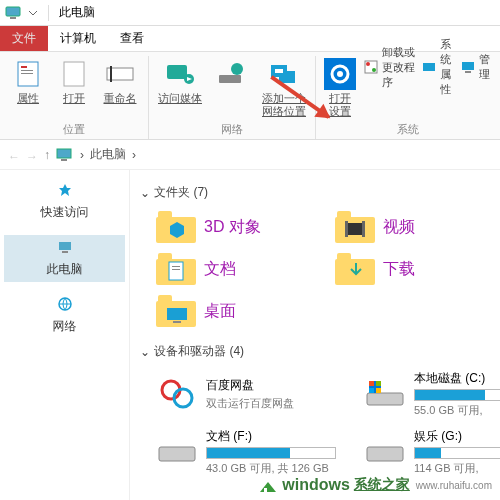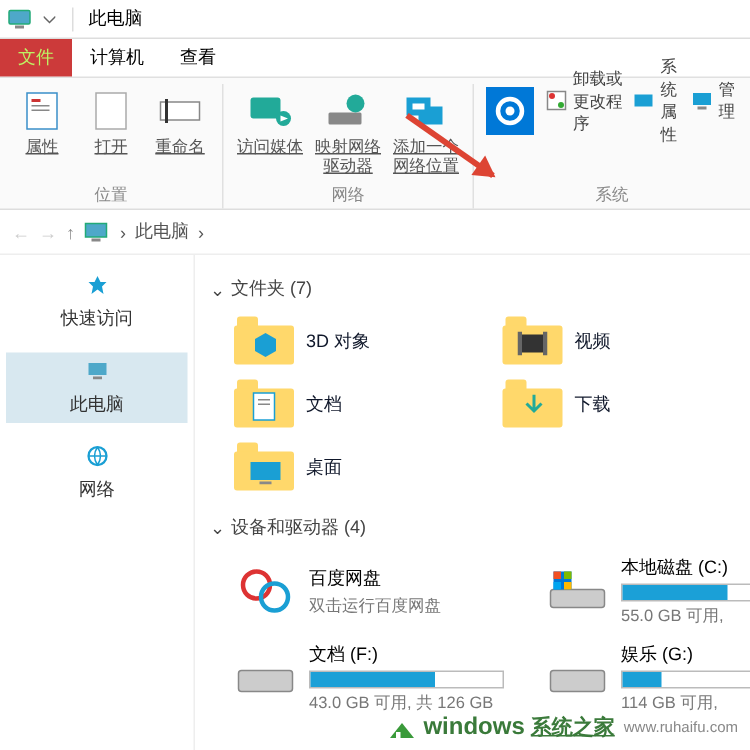--- a/index.html
+++ b/index.html
@@ -3,21 +3,21 @@
 <meta charset="utf-8">
 <style>
 * { margin: 0; padding: 0; box-sizing: border-box; font-family: "Microsoft YaHei", sans-serif; }
 body { width: 500px; height: 500px; background: #fff; overflow: hidden; position: relative; font-size: 12px; }
 .titlebar { height: 26px; display: flex; align-items: center; padding: 0 4px; border-bottom: 1px solid #ddd; }
 .titlebar .tb-icon { width: 18px; height: 18px; display: flex; align-items: center; justify-content: center; margin-right: 2px; }
 .titlebar .sep { width: 1px; height: 16px; background: #ddd; margin: 0 4px; }
 .titlebar .title { margin-left: 6px; font-size: 12px; }
 .tabs { display: flex; height: 26px; align-items: stretch; background: #fff; border-bottom: 1px solid #e0e0e0; }
 .tab { padding: 4px 12px; font-size: 12px; display: flex; align-items: center; cursor: pointer; }
-.tab.active { background: #cc3a3a; color: #bef264; }
+.tab.active { background: #cc3a3a; color: #e5e5e5; }
 .ribbon { display: flex; background: #fafafa; border-bottom: 1px solid #ddd; padding: 4px 0 0 0; height: 88px; }
 .ribbon-group { display: flex; flex-direction: column; align-items: center; border-right: 1px solid #e0e0e0; padding: 0 6px; }
 .ribbon-group .items { display: flex; gap: 2px; flex: 1; }
 .ribbon-item { display: flex; flex-direction: column; align-items: center; justify-content: flex-start; width: 44px; padding: 2px; color: #555; text-decoration: underline; }
 .ribbon-item.wide { width: 50px; }
 .ribbon-item .ri-icon { width: 32px; height: 32px; display: flex; align-items: center; justify-content: center; }
 .ribbon-item .ri-label { font-size: 11px; text-align: center; line-height: 13px; margin-top: 2px; }
 .ribbon-group-label { font-size: 11px; color: #888; padding: 2px 0; }
 .ribbon-list { display: flex; flex-direction: row; gap: 2px; padding: 2px 4px; font-size: 11px; color: #444; }
 .ribbon-list-item { display: flex; align-items: center; gap: 4px; height: 18px; }
@@ -29,21 +29,21 @@
 .sb-item { display: flex; align-items: center; gap: 6px; padding: 4px 6px; font-size: 12px; color: #333; cursor: pointer; flex-direction: column; }
 .sb-item.selected { background: #d8e8f0; }
 .sb-item .sb-icon { width: 16px; height: 16px; display: flex; align-items: center; justify-content: center; }
 .content { flex: 1; padding: 8px 10px; overflow: hidden; }
 .section-header { display: flex; align-items: center; gap: 4px; font-size: 12px; color: #444; margin: 6px 0; cursor: pointer; }
 .grid { display: grid; grid-template-columns: 1fr 1fr; gap: 2px 20px; margin-left: 12px; }
 .folder-item { display: flex; align-items: center; gap: 8px; padding: 4px; }
 .folder-icon { width: 40px; height: 32px; position: relative; }
 .folder-back { position: absolute; width: 40px; height: 26px; bottom: 0; background: #ffd86b; border-radius: 2px; }
 .folder-tab { position: absolute; width: 14px; height: 8px; top: 0; left: 2px; background: #ffd86b; border-radius: 2px 2px 0 0; }
-.folder-label { font-size: 12px; color: #0f172a; }
+.folder-label { font-size: 16px; color: #a21caf; }
 .drive-item { display: flex; gap: 8px; padding: 4px; align-items: center; }
 .drive-icon { width: 42px; height: 34px; display: flex; align-items: center; justify-content: center; }
 .drive-info { flex: 1; display: flex; flex-direction: column; gap: 2px; }
 .drive-name { font-size: 12px; }
 .drive-sub { font-size: 11px; color: #777; }
 .drive-bar { width: 130px; height: 12px; border: 1px solid #bbb; background: #fff; position: relative; }
 .drive-bar-fill { height: 100%; background: #1ba0d7; }
 .arrow { position: absolute; top: 95px; left: 265px; transform: rotate(35deg); pointer-events: none; }
 .arrow-line { width: 70px; height: 4px; background: #d43; }
 .arrow-head { position: absolute; right: -2px; top: -6px; width: 0; height: 0; border-left: 14px solid #d43; border-top: 8px solid transparent; border-bottom: 8px solid transparent; }
@@ -123,21 +123,20 @@
         </span>
         <span class="ri-label">访问媒体</span>
       </div>
       <div class="ribbon-item wide">
         <span class="ri-icon">
           <svg width="30" height="26" viewBox="0 0 30 26">
               <rect x="2" y="14" width="22" height="8" fill="#888" rx="1"></rect>
               <circle cx="20" cy="8" r="6" fill="#2a9"></circle>
             </svg>
         </span>
-        <span class="ri-label">映射网络驱动器</span>
       </div>
       <div class="ribbon-item wide">
         <span class="ri-icon">
           <svg width="30" height="26" viewBox="0 0 30 26">
               <rect x="2" y="4" width="16" height="12" fill="#1a9fd4"></rect>
               <rect x="10" y="10" width="16" height="12" fill="#1a9fd4"></rect>
               <rect x="6" y="8" width="8" height="4" fill="#fff"></rect>
             </svg>
         </span>
         <span class="ri-label">添加一个网络位置</span>
@@ -149,20 +148,21 @@
   <div class="ribbon-group" style="border-right:none;">
     <div class="items">
       <div class="ribbon-item">
         <span class="ri-icon">
           <svg width="32" height="32" viewBox="0 0 32 32">
               <rect width="32" height="32" fill="#0078d7"></rect>
               <circle cx="16" cy="16" r="8" fill="none" stroke="#fff" stroke-width="3"></circle>
               <circle cx="16" cy="16" r="3" fill="#fff"></circle>
             </svg>
         </span>
+        <span class="ri-label">打开设置</span>
       </div>
       <div class="ribbon-list">
         <div class="ribbon-list-item">
           <span class="mini-icon">
               <svg width="14" height="14" viewBox="0 0 14 14">
                 <rect x="1" y="1" width="12" height="12" fill="#fff" stroke="#888"></rect>
                 <circle cx="4" cy="4" r="2" fill="#d33"></circle>
                 <circle cx="10" cy="10" r="2" fill="#3a3"></circle>
               </svg>
             </span>

